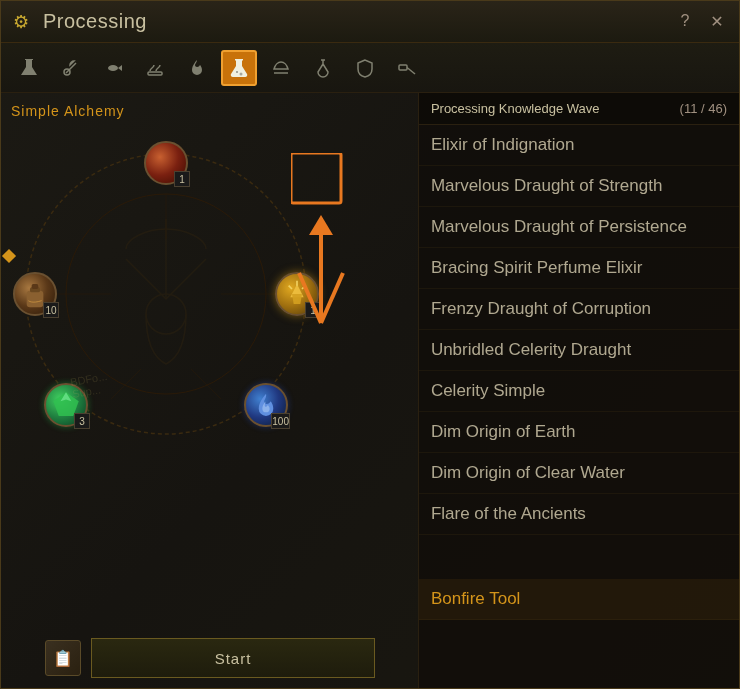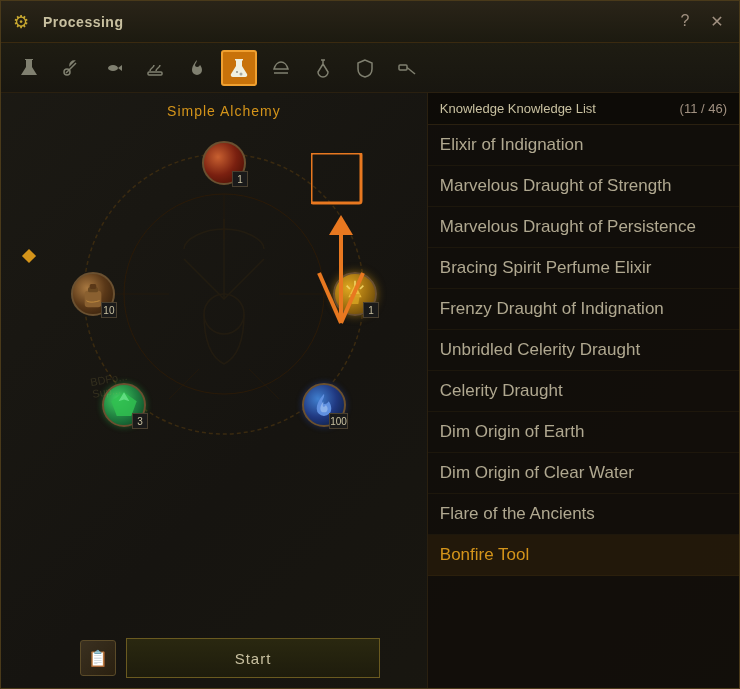--- a/index.html
+++ b/index.html
@@ -37,22 +37,22 @@
     .title-icon {
       width: 22px;
       height: 22px;
       margin-right: 8px;
       color: #c8a830;
       font-size: 18px;
     }
 
     .title-text {
       color: #c8c0a0;
-      font-size: 14px;
-      font-weight: bold;
+      font-size: 20px;
+      font-weight: normal;
       flex: 1;
       letter-spacing: 0.5px;
     }
 
     .title-buttons {
       display: flex;
       gap: 12px;
     }
 
     .title-btn {
@@ -94,24 +94,23 @@
     .main-content {
       display: flex;
       flex: 1;
       overflow: hidden;
     }
 
     .left-panel {
       width: 418px;
       display: flex;
       flex-direction: column;
-      align-items: center;
+      align-items: flex-start;
       padding: 10px;
       position: relative;
-      margin-left: 20px;
     }
 
     .alchemy-title {
       color: #d4941a;
       font-size: 14px;
       margin-bottom: 10px;
       letter-spacing: 1px;
     }
 
     .alchemy-circle {
@@ -215,21 +214,21 @@
       border-radius: 3px;
       display: flex;
       align-items: center;
       justify-content: center;
       color: #a09060;
       font-size: 16px;
       cursor: pointer;
     }
 
     .start-button {
-      width: 254px;
+      width: 284px;
       height: 40px;
       background: linear-gradient(180deg, #2a2810 0%, #1e1c0c 100%);
       border: 1px solid #6a5a20;
       color: #c8c0a0;
       font-size: 15px;
       letter-spacing: 1px;
       cursor: pointer;
       display: flex;
       align-items: center;
       justify-content: center;
@@ -286,20 +285,21 @@
       border-bottom: 1px solid rgba(80,60,20,0.2);
       cursor: pointer;
       white-space: nowrap;
       overflow: hidden;
       text-overflow: ellipsis;
     }
 
     .list-item.highlighted {
       color: #d4941a;
       background: rgba(60,40,10,0.4);
+      margin-top: 44px;
     }
 
     .diamond {
       position: absolute;
       width: 10px;
       height: 10px;
       background: #d4941a;
       transform: rotate(45deg);
       left: 3px;
       top: 158px;
@@ -503,32 +503,32 @@
       </div>
 
       <div class="start-btn-area">
         <div class="book-icon">📋</div>
         <div class="start-button">Start</div>
       </div>
     </div>
 
     <div class="right-panel">
       <div class="list-header">
-        <span class="list-title">Knowledge Knowledge List</span>
+        <span class="list-title">Processing Knowledge Wave</span>
         <span class="list-count">(11 / 46)</span>
       </div>
       <div class="list-items" id="knowledge-list">
 
       <div class="list-item">Elixir of Indignation</div>
           <div class="list-item">Marvelous Draught of Strength</div>
           <div class="list-item">Marvelous Draught of Persistence</div>
           <div class="list-item">Bracing Spirit Perfume Elixir</div>
-          <div class="list-item">Frenzy Draught of Indignation</div>
+          <div class="list-item">Frenzy Draught of Corruption</div>
           <div class="list-item">Unbridled Celerity Draught</div>
-          <div class="list-item">Celerity Draught</div>
+          <div class="list-item">Celerity Simple</div>
           <div class="list-item">Dim Origin of Earth</div>
           <div class="list-item">Dim Origin of Clear Water</div>
           <div class="list-item">Flare of the Ancients</div>
           <div class="list-item highlighted">Bonfire Tool</div>
         </div>
     </div>
   </div>
 </div>
 
 </body></html>

